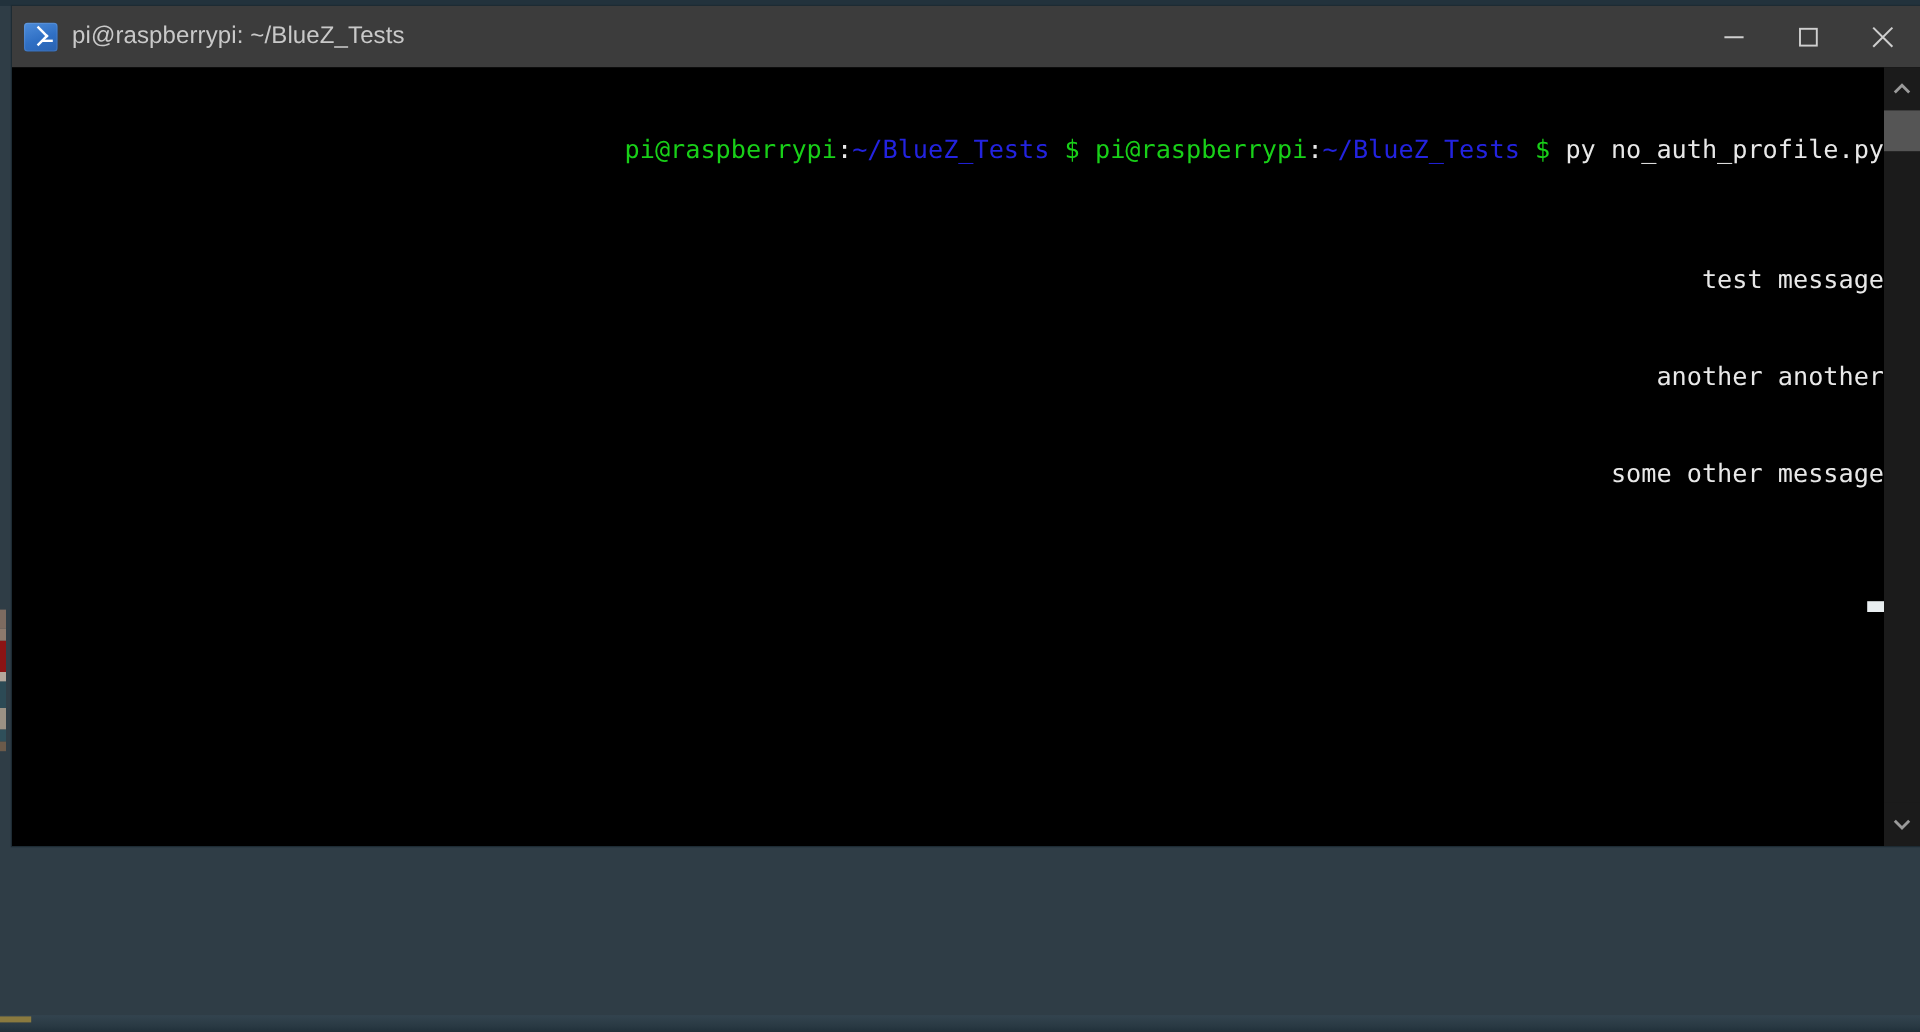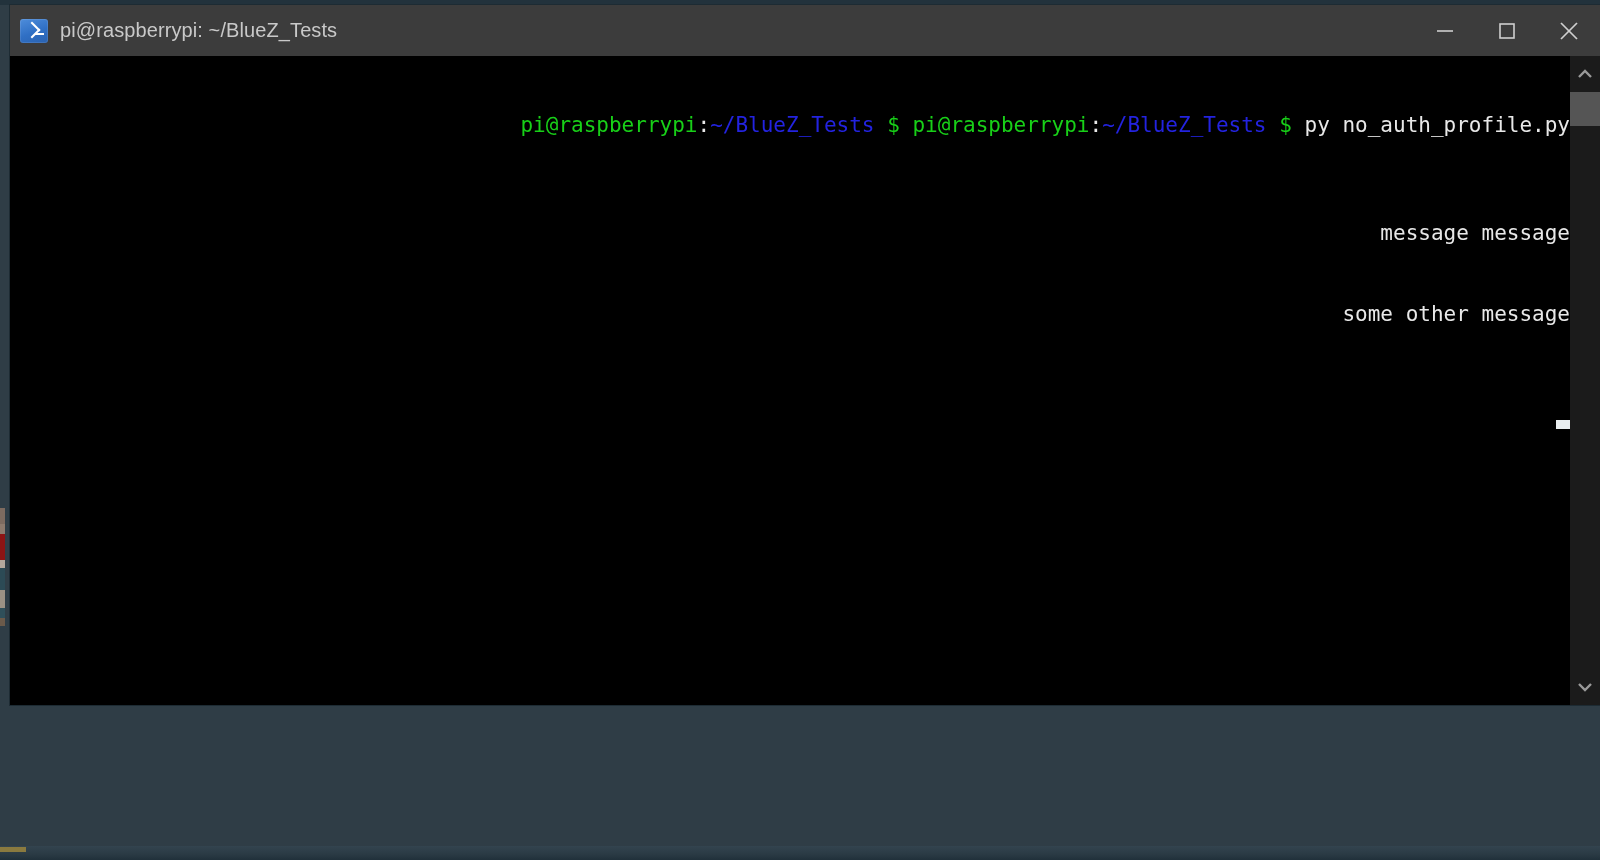--- a/index.html
+++ b/index.html
@@ -240,21 +240,22 @@
         </svg>
       </div>
     </div>
   </div>
 
   <div id="window-body">
 
     <div id="terminal">
       <div class="term-line"><span class="c-green">pi@raspberrypi</span><span class="c-white">:</span><span class="c-blue">~/BlueZ_Tests</span><span class="c-white"> </span><span class="c-green">$</span><span class="c-white"> </span><span class="c-green">pi@raspberrypi</span><span class="c-white">:</span><span class="c-blue">~/BlueZ_Tests</span><span class="c-white"> </span><span class="c-green">$</span><span class="c-white"> </span><span class="c-white">py no_auth_profile.py</span></div>
 
-      <div class="term-line c-white">message message</div>
+      <div class="term-line c-white">test message</div>
+      <div class="term-line c-white">another another</div>
       <div class="term-line c-white">some other message</div>
 
       <div class="term-line"><span id="cursor"></span></div>
     </div>
 
     <div id="scrollbar">
       <div class="sb-arrow">
         <svg width="18" height="14" viewBox="0 0 18 14" aria-hidden="true">
           <polyline points="3,10 9,4 15,10" fill="none" stroke="#9a9a9a" stroke-width="2.4"></polyline>
         </svg>

